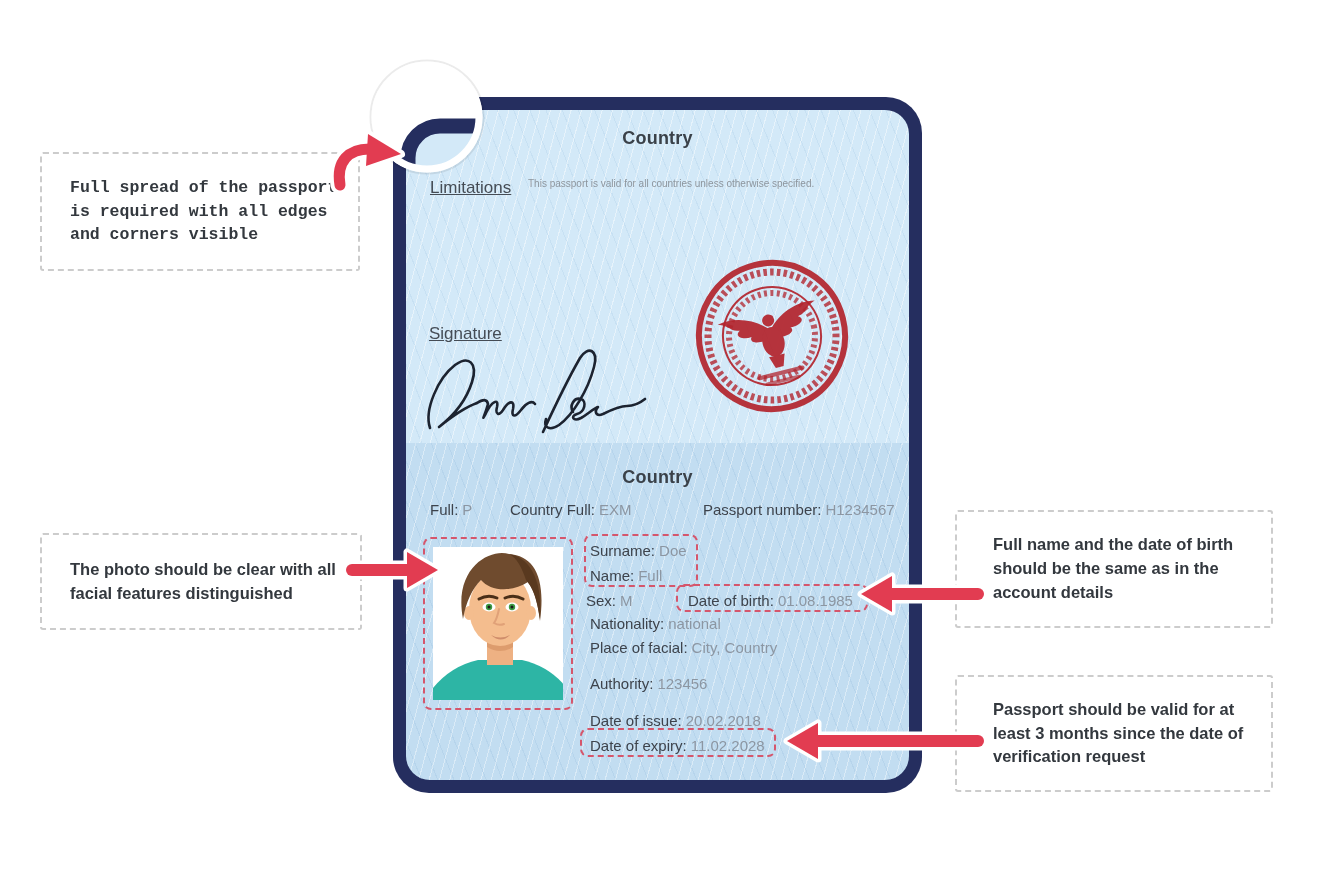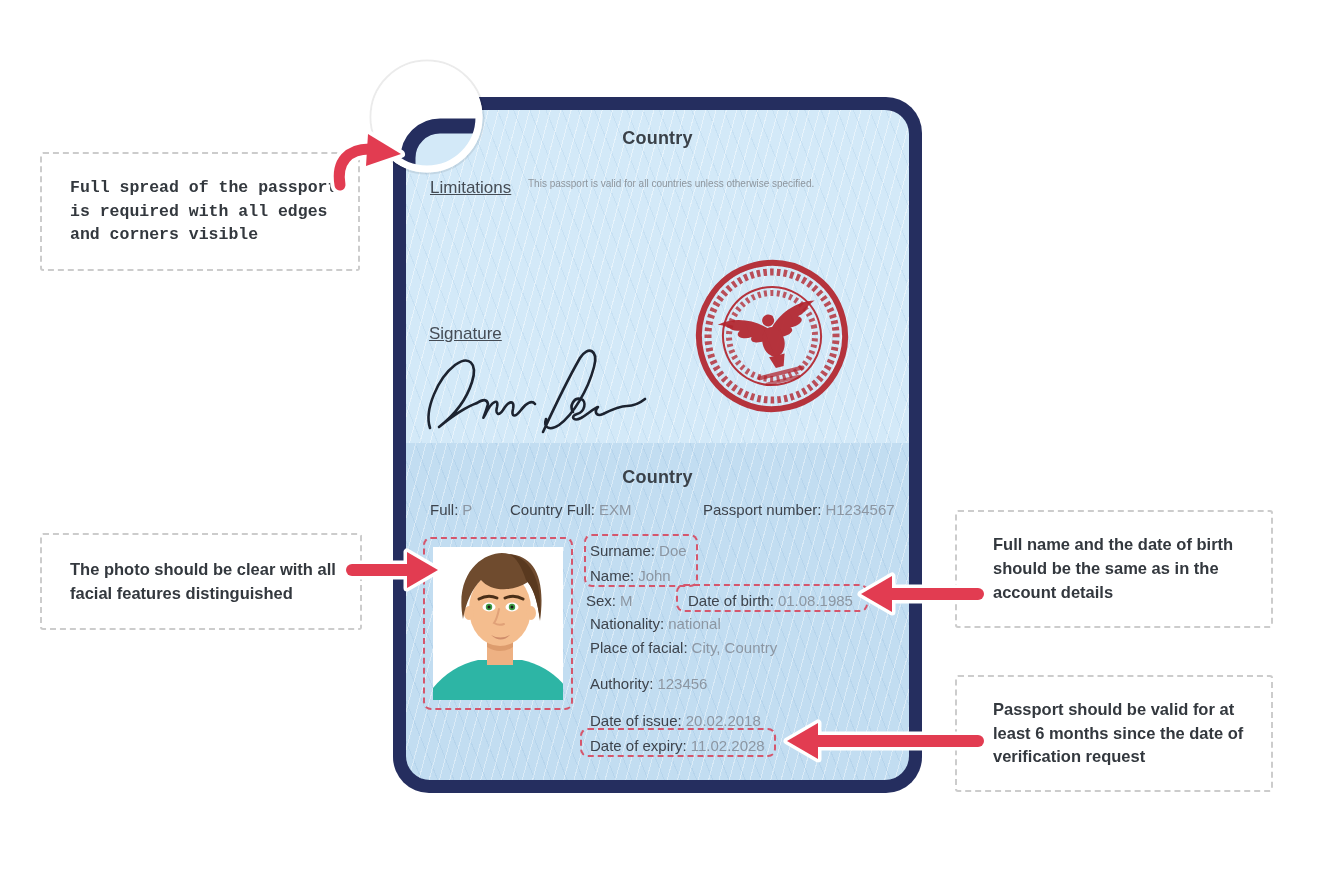--- a/index.html
+++ b/index.html
@@ -150,21 +150,21 @@
               <path d="M66 62 Q 64 72 61 76 Q 66 79 71 77" stroke="#e0a178" stroke-width="2" fill="none" stroke-linecap="round"></path>
               <path d="M58 88 Q 67 93 77 88 Q 68 97 58 88 Z" fill="#cf8d6b"></path>
             </svg>
           </div>
         </div>
 
         <div class="field" style="left:184px; top:99px;">
           <span class="lab">Surname:</span><span class="val">Doe</span>
         </div>
         <div class="field" style="left:184px; top:124px;">
-          <span class="lab">Name:</span><span class="val">John</span>
+          <span class="lab">Name:</span><span class="val">Full</span>
         </div>
         <div class="field" style="left:180px; top:149px;">
           <span class="lab">Sex:</span><span class="val">M</span>
         </div>
         <div class="field" style="left:282px; top:149px;">
           <span class="lab">Date of birth:</span><span class="val">01.08.1985</span>
         </div>
         <div class="field" style="left:184px; top:172px;">
           <span class="lab">Nationality:</span><span class="val">national</span>
         </div>
@@ -191,21 +191,21 @@
   <div class="callout co-1">
     <p>Full spread of the passport is required with all edges and corners visible</p>
   </div>
   <div class="callout co-3">
     <p>Full name and the date of birth should be the same as in the account details</p>
   </div>
   <div class="callout co-2">
     <p>The photo should be clear with all facial features distinguished</p>
   </div>
   <div class="callout co-4">
-    <p>Passport should be valid for at least 6 months since the date of verification request</p>
+    <p>Passport should be valid for at least 3 months since the date of verification request</p>
   </div>
 
   <svg class="overlay" width="1318" height="871" viewBox="0 0 1318 871">
     <defs>
       <clipPath id="corner-clip">
           <circle cx="427" cy="117" r="52"></circle>
         </clipPath>
     </defs>
 
     <g>

